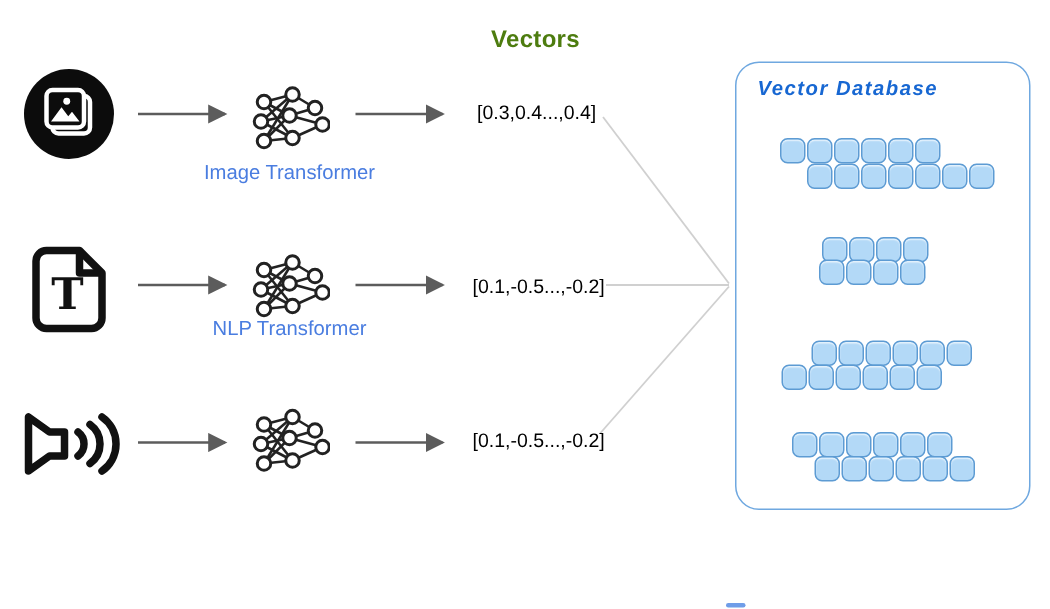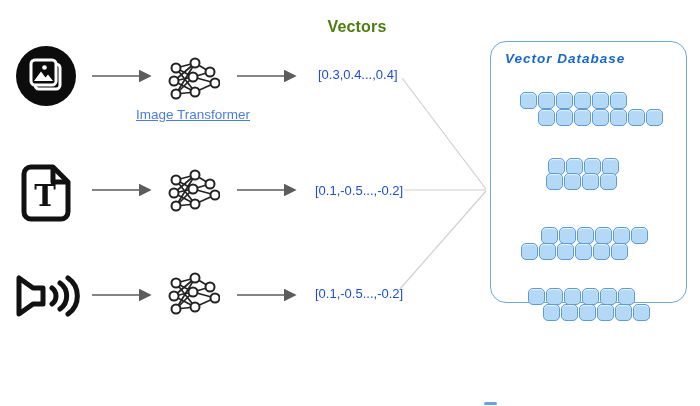--- a/index.html
+++ b/index.html
@@ -8,27 +8,27 @@
     font-family:"Liberation Sans",sans-serif;
   }
   .abs{position:absolute;}
   svg{display:block;}
   .overlay{position:absolute;left:0;top:0;width:700px;height:406px;pointer-events:none;}
   .title{
     left:317px;top:18px;width:80px;text-align:center;
     font-size:16px;font-weight:bold;color:#4d7c0f;letter-spacing:.2px;
   }
   .tf-label{
-    text-align:center;font-size:13.5px;color:#4a7de0;text-decoration:underline;
+    text-align:center;font-size:13.5px;color:#4a7de0;
   }
   .vec-text{
-    font-size:13px;color:#1d4ed8;white-space:nowrap;
+    font-size:13px;color:#000000;white-space:nowrap;
   }
   .db-box{
-    left:490px;top:41px;width:197px;height:262px;
+    left:490px;top:41px;width:197px;height:299px;
     border:1.5px solid #6fa8e0;border-radius:16px;box-sizing:border-box;background:#ffffff;
   }
   .db-title{
     position:absolute;left:14px;top:9px;
     font-family:"Liberation Sans",sans-serif;font-style:italic;font-weight:bold;
     font-size:13.5px;color:#1767d2;letter-spacing:1px;
   }
   .chunk-row{position:absolute;display:flex;gap:1px;}
   .chunk{
     width:17px;height:17px;box-sizing:border-box;border-radius:5px;
@@ -137,20 +137,21 @@
           <circle cx="6" cy="26" r="4.5"></circle>
           <circle cx="8" cy="39" r="4.5"></circle>
         <circle cx="27" cy="8" r="4.5"></circle>
           <circle cx="25" cy="22" r="4.5"></circle>
           <circle cx="27" cy="37" r="4.5"></circle>
         <circle cx="42" cy="17" r="4.5"></circle>
           <circle cx="47" cy="28" r="4.5"></circle>
       </g>
     </svg>
   </div>
+  <div class="abs tf-label" style="left:133px;top:211px;width:120px;">NLP Transformer</div>
   <div class="abs vec-text" style="left:315px;top:183px;">[0.1,-0.5...,-0.2]</div>
 
   <div class="abs" style="left:14px;top:272px;">
     <svg width="72" height="48" viewBox="0 0 72 48">
       <g fill="none" stroke="#111111" stroke-width="5" stroke-linejoin="round" stroke-linecap="round">
         <path d="M5 6 V42 L19 32 H29 V16 H19 Z"></path>
         <path d="M38 16 a10 10 0 0 1 0 16"></path>
         <path d="M46 11 a16 16 0 0 1 0 26"></path>
         <path d="M54 6 a22 22 0 0 1 0 36"></path>
       </g>

